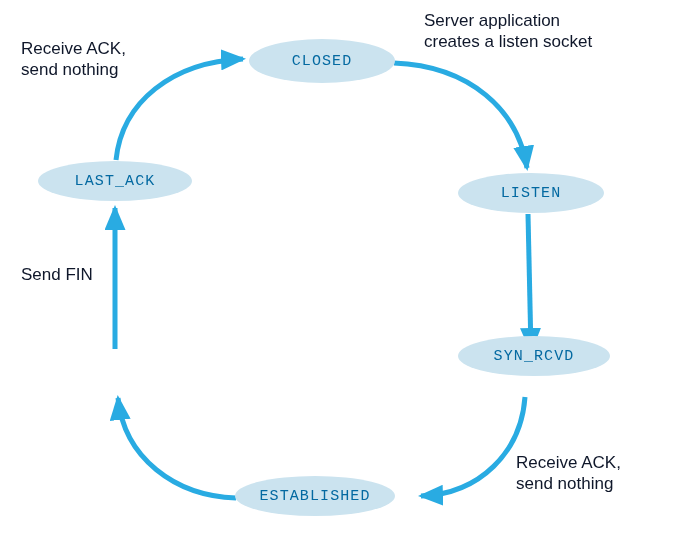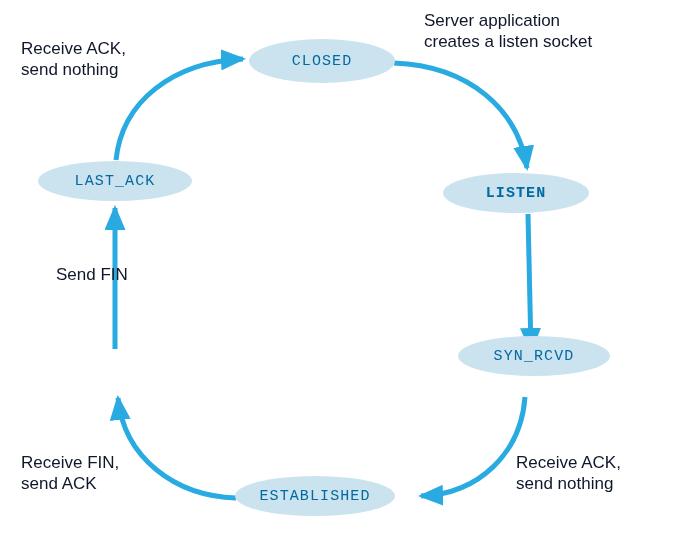--- a/index.html
+++ b/index.html
@@ -73,21 +73,21 @@
 
     <path d="M 115,349 L 115,208" fill="none" stroke="#29abe2" stroke-width="5" marker-end="url(#arrowhead)"></path>
 
     <path d="M 116,160 C 122,102 172,62 243,59" fill="none" stroke="#29abe2" stroke-width="5" marker-end="url(#arrowhead)"></path>
   </svg>
 
   <div class="state-node" style="left:249px; top:39px; width:146px; height:44px;">
     <span class="state-label">CLOSED</span>
   </div>
 
-  <div class="state-node" style="left:443px; top:173px; width:146px; height:40px;font-weight:bold;">
+  <div class="state-node" style="left:458px; top:173px; width:146px; height:40px;">
     <span class="state-label">LISTEN</span>
   </div>
 
   <div class="state-node" style="left:458px; top:336px; width:152px; height:40px;">
     <span class="state-label">SYN_RCVD</span>
   </div>
 
   <div class="state-node" style="left:235px; top:476px; width:160px; height:40px;">
     <span class="state-label">ESTABLISHED</span>
   </div>
@@ -97,21 +97,19 @@
     <span class="state-label">LAST_ACK</span>
   </div>
 
   <div class="edge-label" style="left:424px; top:10px;">Server application
 creates a listen socket</div>
 
 
   <div class="edge-label" style="left:516px; top:452px;">Receive ACK,
 send nothing</div>
 
-  <div class="edge-label" style="left:21px; top:452px;">Receive FIN,
-send ACK</div>
 
-  <div class="edge-label" style="left:21px; top:264px;margin-left:35px;">Send FIN</div>
+  <div class="edge-label" style="left:21px; top:264px;">Send FIN</div>
 
   <div class="edge-label" style="left:21px; top:38px;">Receive ACK,
 send nothing</div>
 
 </div>
 
 </body></html>

